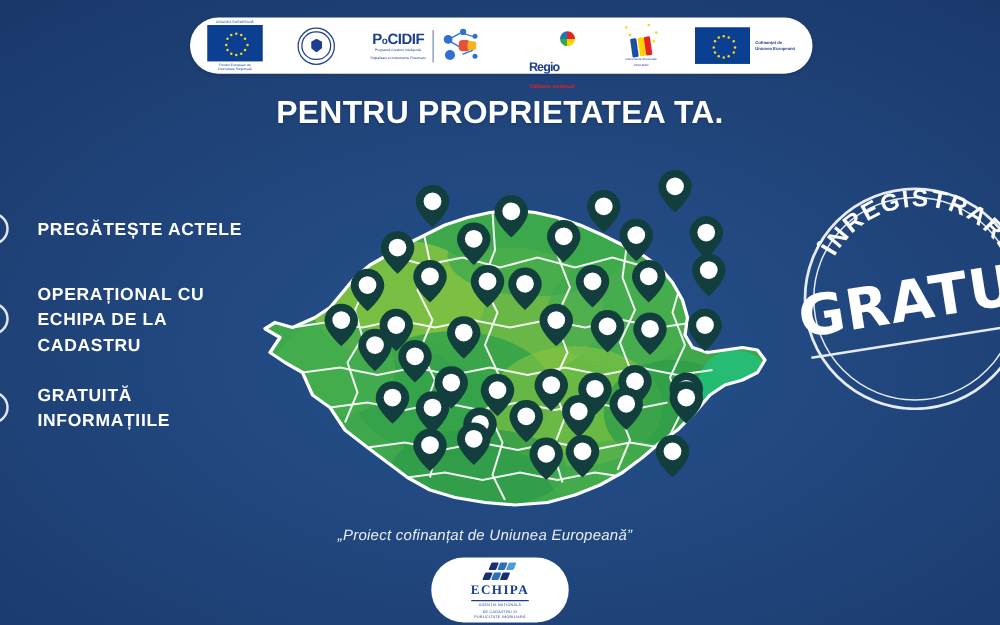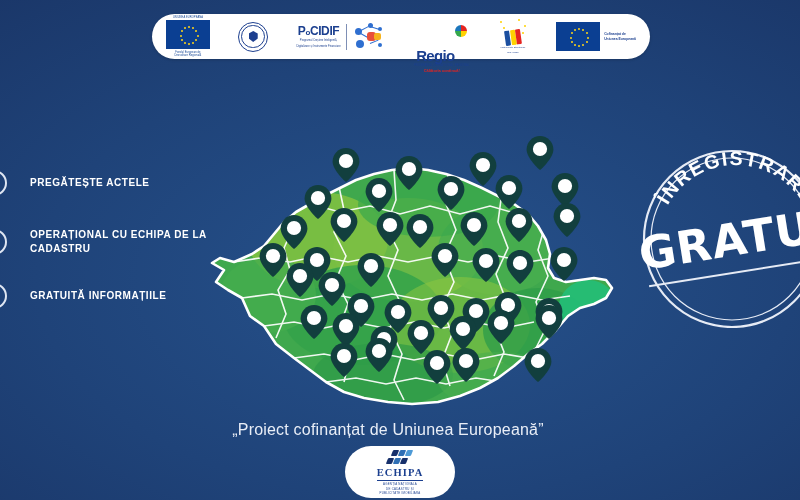--- a/index.html
+++ b/index.html
@@ -47,21 +47,21 @@
   .poc-main .o{font-size:8px;}
   .poc-sub{font-size:2.7px;color:#1b3f8f;line-height:1.35;text-align:center;margin-top:2px;white-space:nowrap;}
   .poc-div{width:1px;height:26px;background:#7e8fb5;}
   .poc-net{width:34px;height:28px;position:relative;}
   .poc-net .nd{position:absolute;border-radius:50%;}
   .poc-net .ln{position:absolute;background:#2f6fd0;height:1px;transform-origin:left center;}
 
   
   .regio{display:flex;flex-direction:column;align-items:center;}
   .regio-top{display:flex;align-items:center;}
-  .regio-word{font-size:15px;font-weight:700;color:#1b3f8f;letter-spacing:-.7px;line-height:1;margin-top:48px;}
+  .regio-word{font-size:10px;font-weight:700;color:#1b3f8f;letter-spacing:-.7px;line-height:1;margin-top:48px;}
   .regio-wheel{width:12px;height:12px;border-radius:50%;margin-left:1px;
      background:conic-gradient(#e52420 0 25%,#ffd200 0 50%,#35a84c 0 75%,#1b76bc 0 100%);}
   .regio-sub1{font-size:2.6px;color:#1b3f8f;letter-spacing:.2px;margin-top:1.5px;white-space:nowrap;}
   .regio-sub2{font-size:4px;color:#e52420;font-weight:700;margin-top:1px;white-space:nowrap;}
 
   
   .burst{width:30px;height:26px;position:relative;display:flex;flex-direction:column;align-items:center;justify-content:flex-end;}
   .burst .ribbon{width:16px;height:15px;position:relative;transform:rotate(-8deg);}
   .burst .rb{position:absolute;top:0;width:5px;height:15px;border-radius:1px;}
   .burst .spark{position:absolute;width:2px;height:2px;background:#ffd200;border-radius:50%;}
@@ -81,21 +81,21 @@
   .headline .l2{display:block;}
 
   
   .steps{position:absolute;left:0;top:166px;width:215px;}
   .step{position:relative;display:flex;align-items:center;min-height:34px;margin-bottom:22px;}
   .step .bullet{
     position:absolute;left:-19px;width:26px;height:26px;border-radius:50%;
     border:2px solid #dfe6f2;box-sizing:border-box;
   }
   .step .txt{
-    margin-left:30px;color:#ffffff;font-weight:700;font-size:10px;
+    margin-left:30px;color:#ffffff;font-weight:700;font-size:14px;
     letter-spacing:.55px;line-height:1.45;
   }
   #step1{margin-bottom:25px;}
   #step2{margin-bottom:20px;}
 
   
   .mapwrap{position:absolute;left:198px;top:130px;width:430px;height:290px;}
   .mapwrap svg{display:block;width:100%;height:100%;}
 
   
@@ -111,21 +111,21 @@
     font-family:"DejaVu Sans","Liberation Sans",sans-serif;
   }
   .stamp .barline{
     position:absolute;left:8px;top:128px;width:182px;height:2px;background:#e6ebf5;
     transform:rotate(-9deg);
   }
 
   
   .footnote{
     position:absolute;left:0;top:421px;width:776px;text-align:center;
-    color:#e9eef7;font-size:16px;letter-spacing:.2px;
+    color:#e9eef7;font-size:12px;letter-spacing:.2px;font-style:italic;
   }
   .ancpi{
     position:absolute;left:345px;top:446px;width:110px;height:52px;
     background:#ffffff;border-radius:26px;
     display:flex;flex-direction:column;align-items:center;justify-content:center;
   }
   .ancpi .mark{width:26px;height:17px;position:relative;margin-bottom:2px;}
   .ancpi .mark i{position:absolute;display:block;
      transform:skewX(-22deg);border-radius:1px;}
   .ancpi .name{font-family:"Liberation Serif","DejaVu Serif",serif;font-weight:700;
@@ -240,20 +240,21 @@
           </div>
       </div>
       <div>
         <div class="eu2-txt">Cofinanțat de</div>
         <div class="eu2-txt">Uniunea Europeană</div>
       </div>
     </div>
   </div>
 
   <div class="headline">
+    <span class="l2">PENTRU PROPRIETATEA TA.</span>
   </div>
 
   <div class="steps">
     <div class="step" id="step1">
       <span class="bullet"></span>
       <span class="txt">PREGĂTEȘTE ACTELE</span>
     </div>
     <div class="step" id="step2">
       <span class="bullet"></span>
       <span class="txt">OPERAȚIONAL CU ECHIPA DE LA CADASTRU</span>

